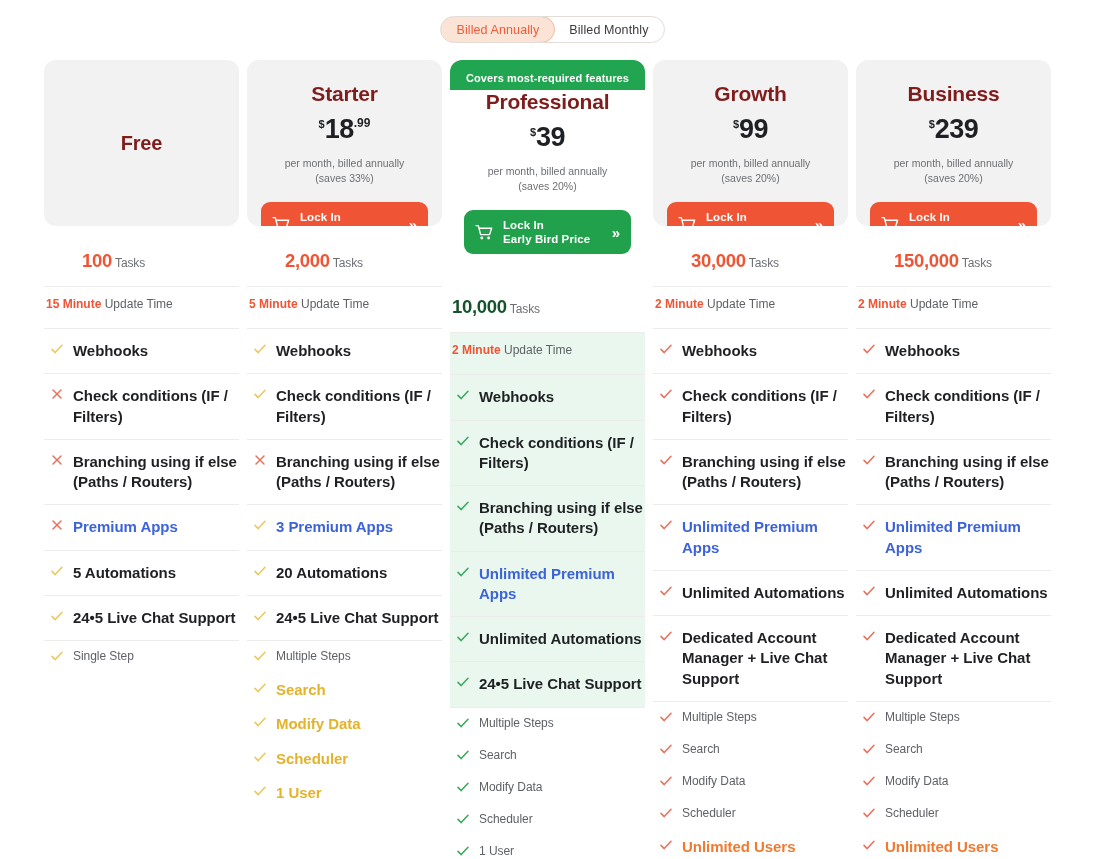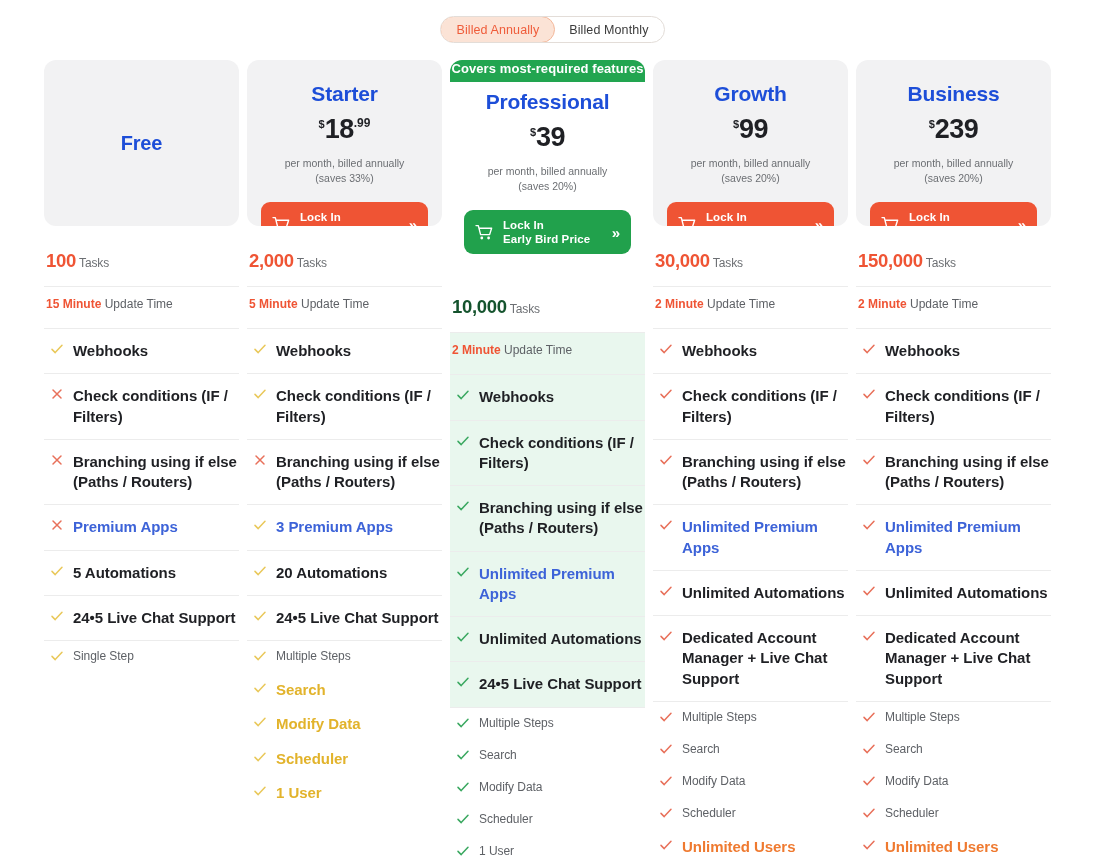--- a/index.html
+++ b/index.html
@@ -45,24 +45,24 @@
     padding: 22px 14px 18px; text-align: center;
     position: relative; overflow: hidden;
   }
   .card.free { height: 166px; display: flex; align-items: center; justify-content: center; padding: 0; }
   .card.pro { background: #ffffff; padding-top: 30px; }
   .card.plain { height: 166px; }
 
   .ribbon {
     position: absolute; top: 0; left: 0; right: 0;
     background: #22a550; color: #ffffff;
-    font-size: 13px; font-weight: bold; letter-spacing: .1px;
-    padding: 1px 0 6px; text-align: center;
-  }
-  .plan-name { font-size: 21px; font-weight: bold; color: #1d4ed8; letter-spacing: -.2px; }
+    font-size: 11px; font-weight: bold; letter-spacing: .1px;
+    padding: 12px 0 6px; text-align: center;
+  }
+  .plan-name { font-size: 21px; font-weight: bold; color: #7f1d1d; letter-spacing: -.2px; }
   .plan-name.free-name { font-size: 20px; }
   .price-line { margin-top: 10px; line-height: 1; }
   .cur { font-size: 11px; font-weight: bold; color: #1f2024; vertical-align: 10px; }
   .amt { font-size: 27px; font-weight: bold; color: #1f2024; letter-spacing: -.5px; }
   .cents { font-size: 12px; font-weight: bold; color: #1f2024; vertical-align: 11px; }
   .note { margin-top: 13px; font-size: 10.5px; color: #6c6f73; line-height: 1.45; }
 
   .cta {
     margin-top: 16px; width: 100%; border: none; cursor: pointer;
     background: #ef5434; color: #fff; border-radius: 9px;
@@ -92,21 +92,21 @@
   .mark { flex: 0 0 14px; width: 14px; line-height: 1; padding-top: 1px; }
   .ftext { font-size: 15px; line-height: 1.35; color: #1f2024; font-weight: bold; letter-spacing: -.05px; }
   .ftext.light { font-weight: normal; color: #5e6166; font-size: 12px; }
   .ftext.blue { color: #3d63d8; }
   .ftext.gold { color: #e2b32b; font-weight: bold; }
   .ftext.green { color: #22a550; font-weight: bold; }
   .ftext.orange { color: #ef7a30; font-weight: bold; }
 
   .tasks { font-size: 12px; color: #6c6f73; letter-spacing: -.1px; }
   .tasks b { font-size: 18.5px; font-weight: bold; letter-spacing: -.3px; }
-  .tasks b.red { color: #ef5434; }
+  .tasks b.red { color: #ef5434; margin-left: 36px; }
   .tasks b.grn { color: #14532d; }
   .upd { font-size: 12px; color: #5e6166; }
   .upd b { color: #ef5434; font-weight: bold; }
 </style>
 </head>
 <body>
 
 <div class="page">
 
   <div class="toggle-wrap">

